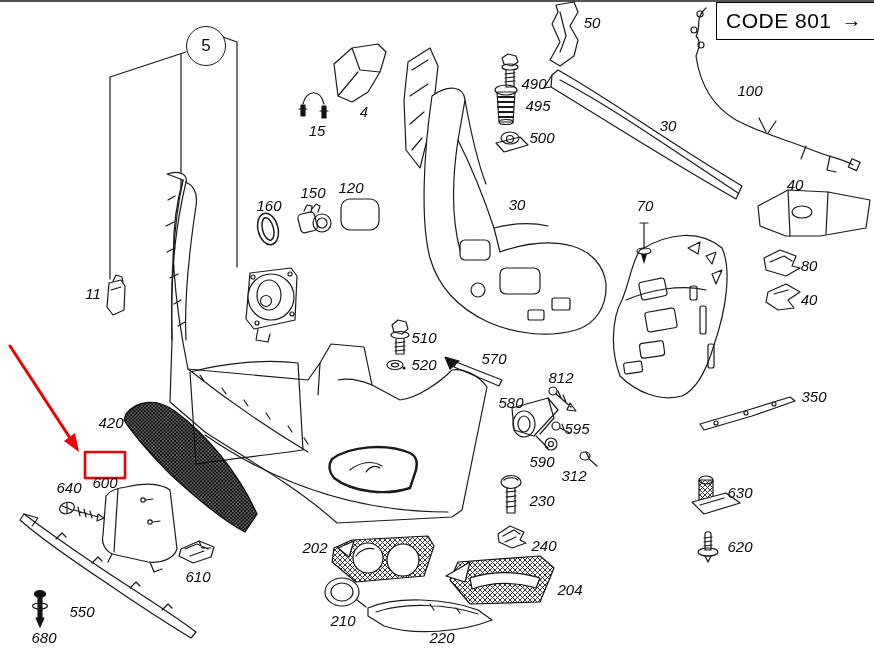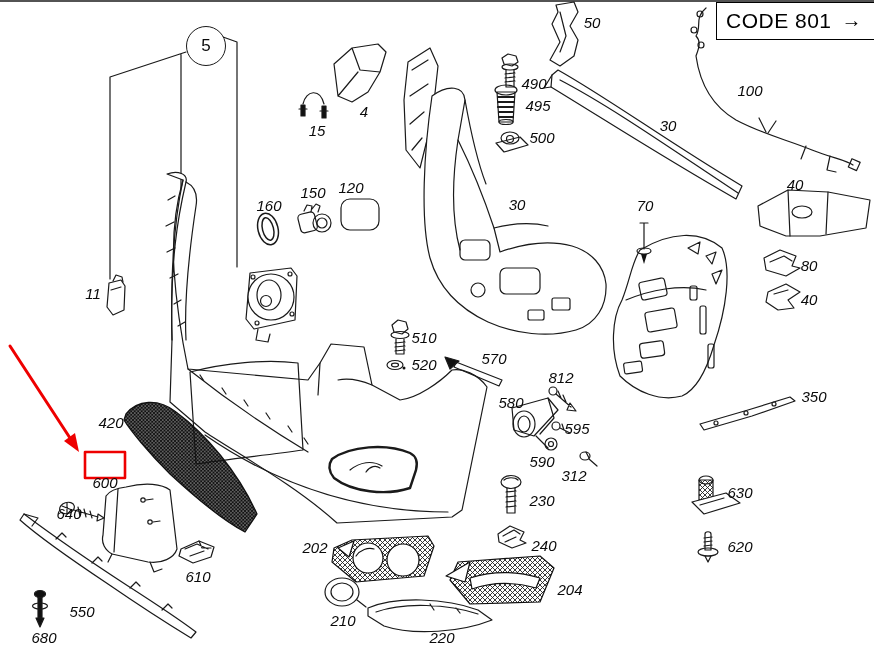--- a/index.html
+++ b/index.html
@@ -357,20 +357,20 @@
 <div class="plabel" style="left:574px;top:475px">312</div>
 <div class="plabel" style="left:542px;top:500px">230</div>
 <div class="plabel" style="left:544px;top:545px">240</div>
 <div class="plabel" style="left:315px;top:547px">202</div>
 <div class="plabel" style="left:343px;top:620px">210</div>
 <div class="plabel" style="left:442px;top:637px">220</div>
 <div class="plabel" style="left:570px;top:589px">204</div>
 <div class="plabel" style="left:740px;top:492px">630</div>
 <div class="plabel" style="left:740px;top:546px">620</div>
 <div class="plabel" style="left:111px;top:422px">420</div>
-<div class="plabel" style="left:69px;top:513px">640</div>
+<div class="plabel" style="left:69px;top:487px">640</div>
 <div class="plabel" style="left:198px;top:576px">610</div>
 <div class="plabel" style="left:82px;top:611px">550</div>
 <div class="plabel" style="left:44px;top:637px">680</div>
 
 <div class="plabel" style="left:105px;top:482px">600</div>
 
 </div>
 
 </body></html>

